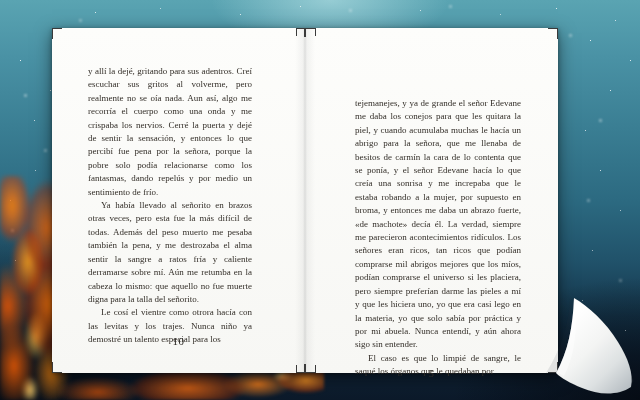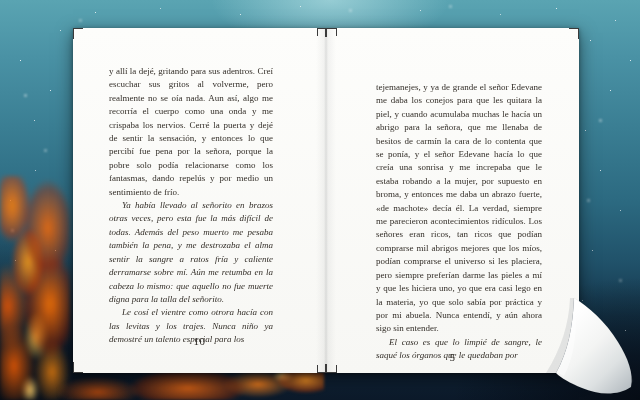--- a/index.html
+++ b/index.html
@@ -42,29 +42,29 @@
       radial-gradient(26px 46px at 52px 196px, rgba(255,140,30,.75), transparent 70%),
       radial-gradient(14px 22px at 30px 214px, rgba(255,210,120,.9), transparent 65%);}
   .flames-bottom{left:58px;top:366px;width:266px;height:34px;filter:blur(1.5px);
     background-image:
       radial-gradient(60px 22px at 40px 26px, rgba(220,85,8,.7), transparent 70%),
       radial-gradient(80px 26px at 130px 22px, rgba(240,105,15,.8), rgba(150,45,2,.4) 60%, transparent 75%),
       radial-gradient(50px 20px at 200px 18px, rgba(255,130,25,.85), transparent 70%),
       radial-gradient(40px 18px at 248px 14px, rgba(255,150,35,.9), rgba(180,60,5,.45) 60%, transparent 75%),
       radial-gradient(16px 10px at 225px 10px, rgba(255,215,120,.95), transparent 65%);}
   
-  .spread{position:absolute;left:73px;top:28px;width:506px;height:345px;z-index:2;
+  .spread{position:absolute;left:52px;top:28px;width:506px;height:345px;z-index:2;
     background:linear-gradient(180deg,#fdfdfb,#f7f7f4);
-    box-shadow:0 5px 16px rgba(0,0,0,.5),0 1px 4px rgba(0,0,0,.35);display:flex;align-items:center;}
+    box-shadow:0 5px 16px rgba(0,0,0,.5),0 1px 4px rgba(0,0,0,.35);display:flex;}
   .page{position:relative;width:253px;height:345px;box-sizing:border-box;}
   .page-left{padding:37px 53px 0 36px;}
   .page-right{padding:37px 37px 0 50px;margin-top:32px;}
   .page-text{color:#332e28;font-size:9px;line-height:13.4px;text-align:justify;}
   .page-text p{margin:0;}
-  .page-text p.indent{text-indent:13px;font-style:italic;}
+  .page-text p.indent{text-indent:13px;}
   .folio{position:absolute;bottom:26px;left:0;width:100%;text-align:center;
          font-size:11px;color:#2d2a26;letter-spacing:.5px;}
   .spine{position:absolute;left:243px;top:0;width:20px;height:345px;pointer-events:none;
     background:linear-gradient(to right, rgba(0,0,0,0) 0%, rgba(40,45,50,.05) 40%,
       rgba(40,45,50,.14) 49.4%, rgba(20,25,30,.26) 50%, rgba(40,45,50,.14) 50.6%,
       rgba(40,45,50,.05) 60%, rgba(0,0,0,0) 100%);}
   
   .cm{position:absolute;width:9px;height:10px;}
   .cm-tl{left:0;top:0;border-top:1px solid #3a3a3a;border-left:1px solid #3a3a3a;}
   .cm-tr{right:0;top:0;border-top:1px solid #3a3a3a;border-right:1px solid #3a3a3a;}

